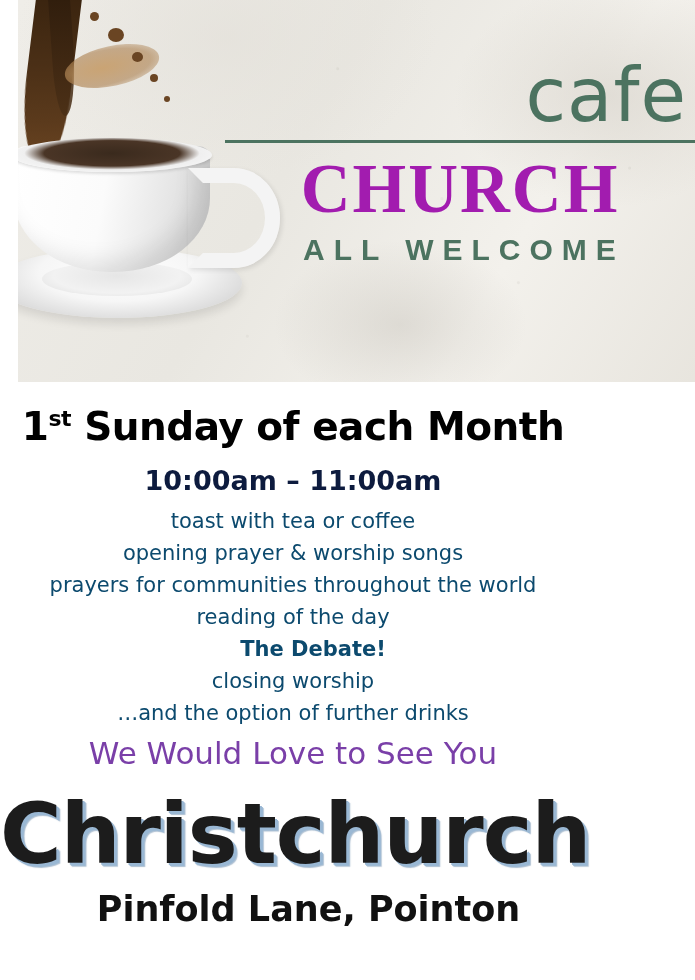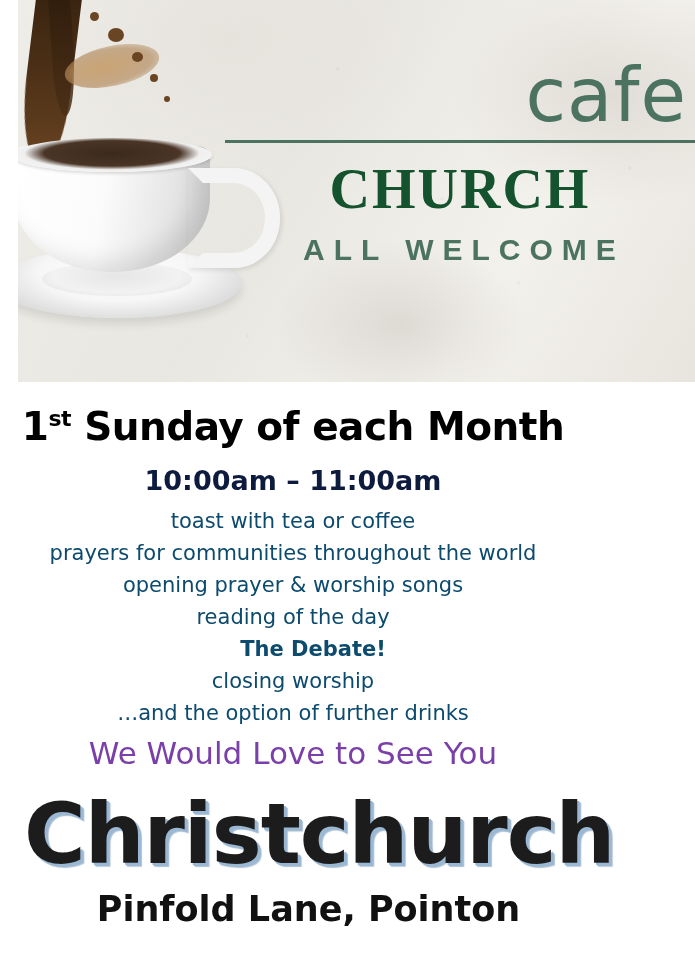--- a/index.html
+++ b/index.html
@@ -162,25 +162,25 @@
     text-align: right;
     padding-right: 8px;
   }
   .rule {
     height: 3px;
     background: #4c7360;
     margin: 6px 0 4px 0;
   }
   .word-church {
     font-family: "Liberation Serif", serif;
-    font-size: 56px;
+    font-size: 69px;
     line-height: 84px;
     font-weight: 700;
     letter-spacing: 2px;
-    color: #14532d;
+    color: #a21caf;
   }
   .word-welcome {
     font-family: "Liberation Sans", sans-serif;
     font-size: 30px;
     line-height: 38px;
     font-weight: 700;
     letter-spacing: 9px;
     color: #4c7360;
     padding-left: 8px;
   }
@@ -232,21 +232,20 @@
     margin-top: 14px;
     font-family: "DejaVu Sans", sans-serif;
     font-size: 84px;
     font-weight: 700;
     color: #1c1c1c;
     letter-spacing: -1px;
     text-shadow:
       2px 2px 0 #9ab8d4,
       3px 3px 0 #9ab8d4,
       4px 4px 1px rgba(120,150,180,.6);
-    margin-left: 24px;
   }
   .address {
     margin-top: 6px;
     font-family: "DejaVu Sans", sans-serif;
     font-size: 35px;
     font-weight: 700;
     color: #111111;
     padding-left: 31px;
   }
 </style>
@@ -284,22 +283,22 @@
 <div class="content">
 
   <div class="headline">
     <span>1</span><sup>st</sup><span> Sunday of each Month</span>
   </div>
 
   <div class="times">10:00am – 11:00am</div>
 
   <div class="agenda">
     <div>toast with tea or coffee</div>
+    <div>opening prayer &amp; worship songs</div>
     <div>prayers for communities throughout the world</div>
-    <div>opening prayer &amp; worship songs</div>
     <div>reading of the day</div>
     <div class="bold">The Debate!</div>
     <div>closing worship</div>
     <div>…and the option of further drinks</div>
   </div>
 
   <div class="love">We Would Love to See You</div>
 
   <div class="church-name">Christchurch</div>
 

